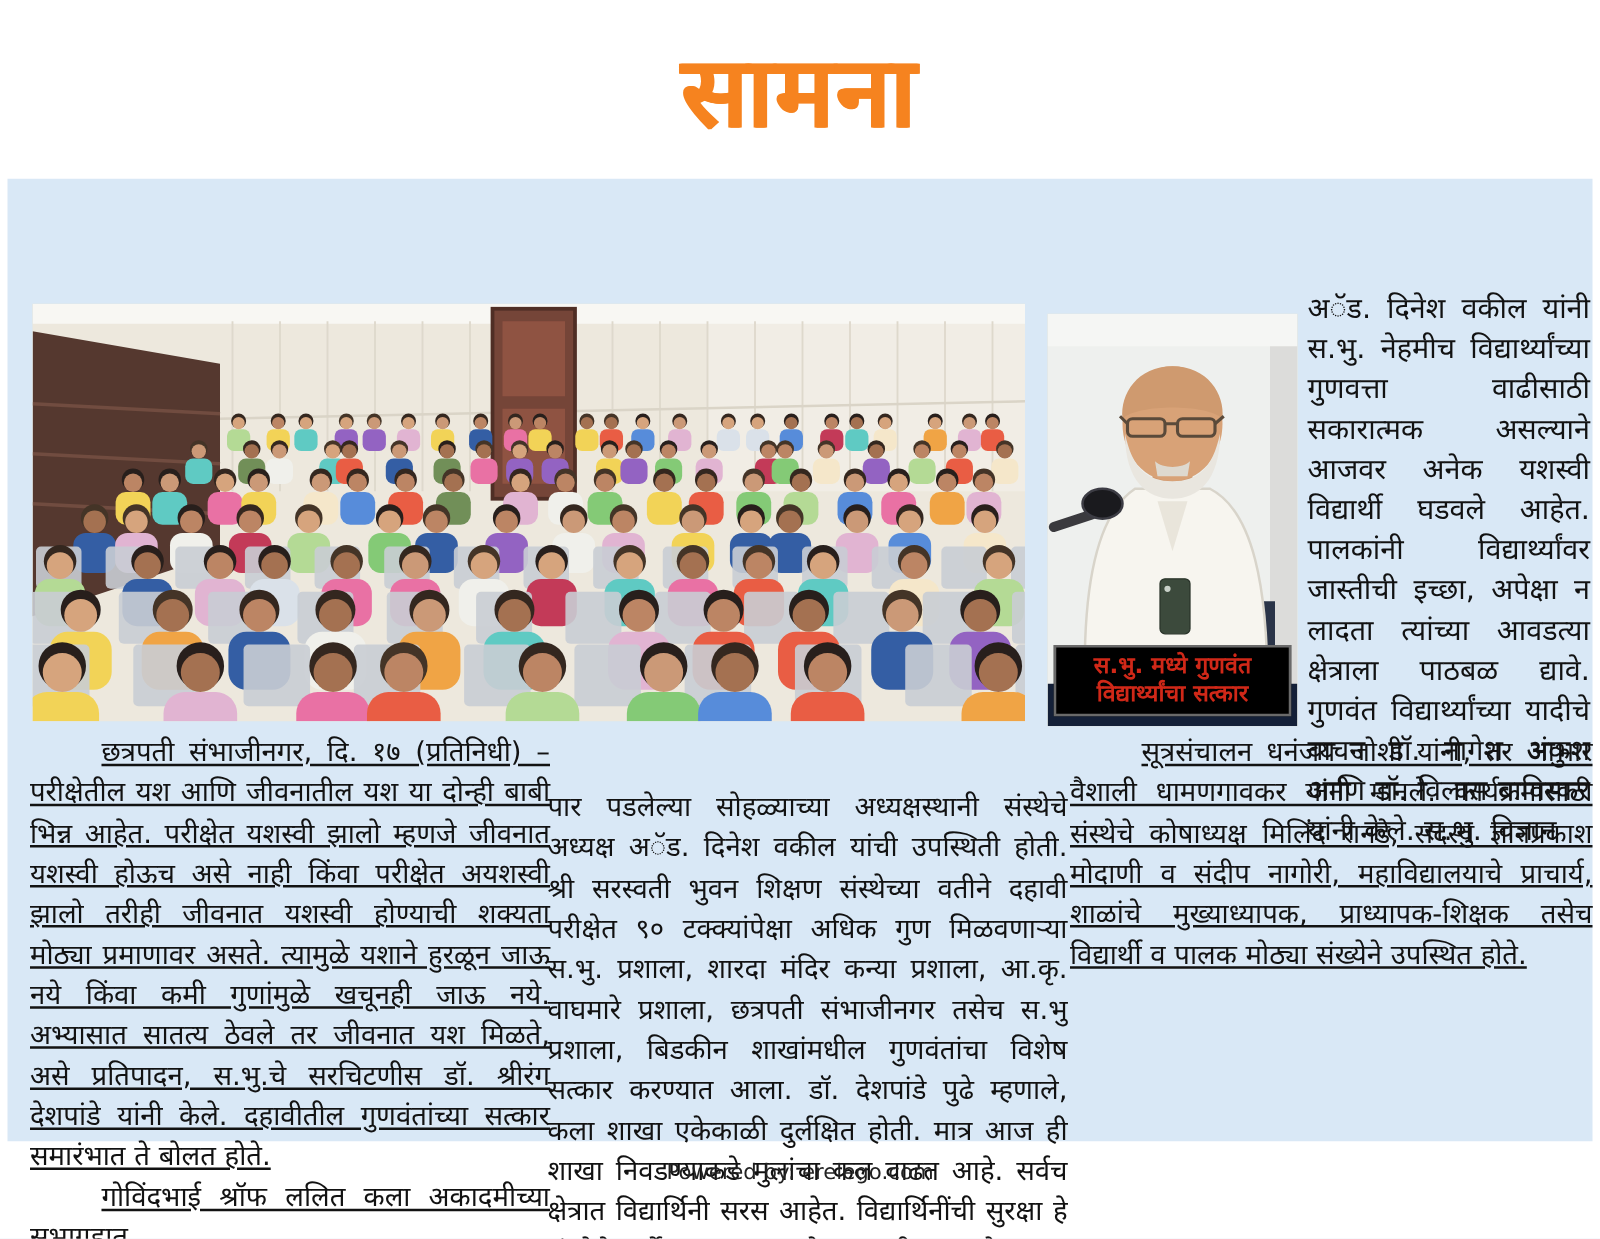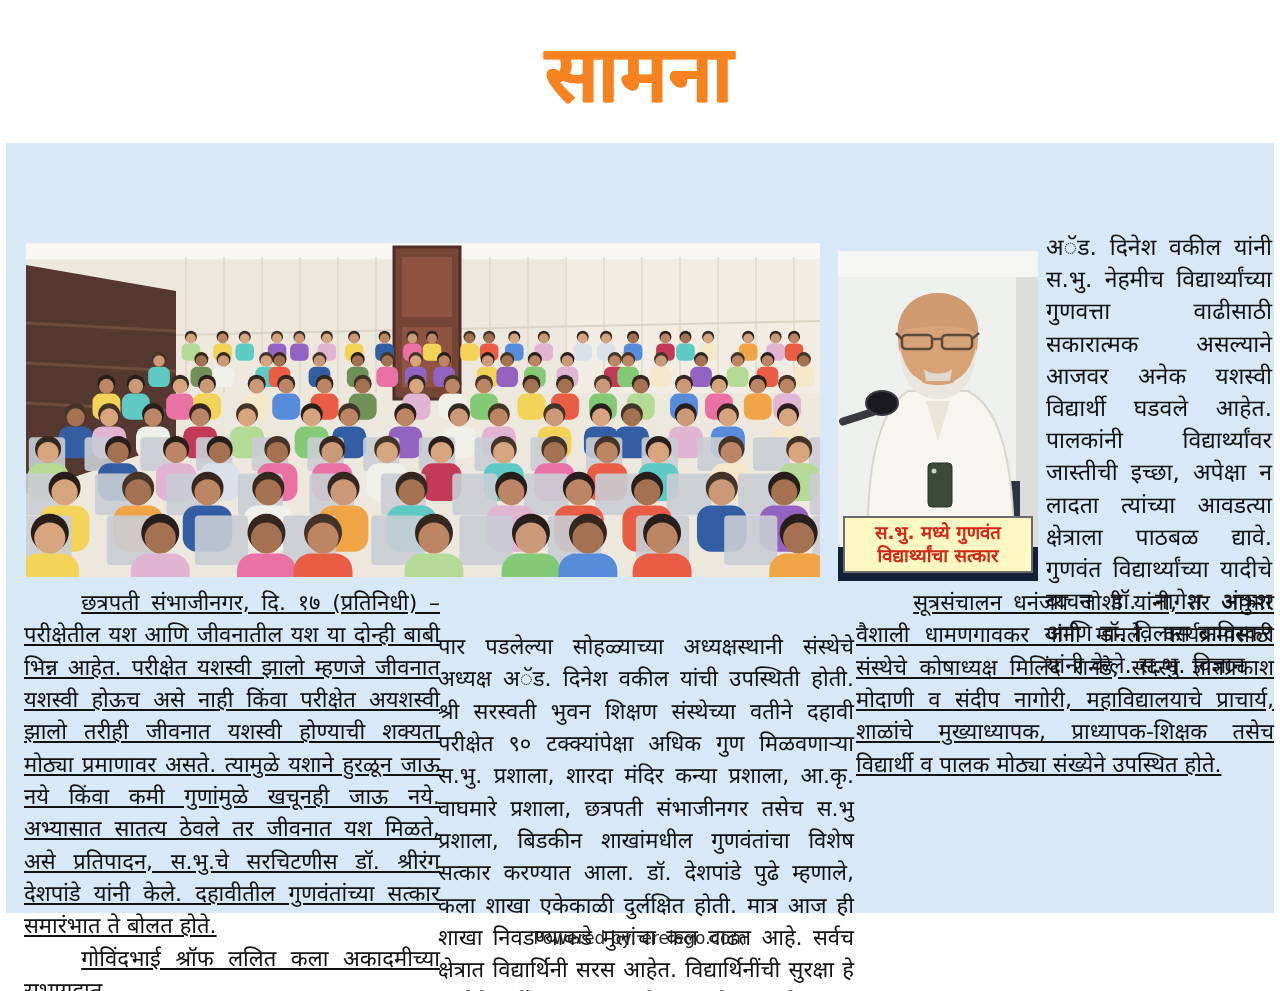--- a/index.html
+++ b/index.html
@@ -23,21 +23,21 @@
   .headline { position:absolute; top:8px; left:16px; width:1244px; white-space:nowrap; }
   .headline-main { font-size:51px; font-weight:700; color:#0b0b0b; letter-spacing:-1px; }
   .headline-sep { font-size:36px; font-weight:700; color:#0b0b0b; padding:0 6px 0 10px; vertical-align:6px; }
   .headline-attr { font-size:40px; font-weight:600; color:#111; letter-spacing:-1px; }
   .photo-frame { position:absolute; overflow:hidden; background:#e9e5da; }
   #crowd-photo { left:20px; top:100px; width:794px; height:334px; }
   #speaker-photo { left:832px; top:108px; width:200px; height:330px; }
   .photo-frame svg { display:block; width:100%; height:100%; }
   .caption-box {
     position:absolute; left:5px; right:5px; bottom:8px;
-    background:#fef9c3; border:2px solid #6a6a6a; padding:3px 2px 4px 2px;
+    background:#000000; border:2px solid #6a6a6a; padding:3px 2px 4px 2px;
     text-align:center;
   }
   .caption-text { color:#d02818; font-weight:700; font-size:18.5px; line-height:1.25; }
   .col { position:absolute; text-align:justify; color:#121212; }
   .col p { font-size:22px; line-height:1.47; }
   .col p.indent { text-indent:2.6em;text-decoration:underline; }
   #col-right-top { left:1040px; top:88px; width:226px; }
   #col-right-top p { font-size:23px; line-height:1.4; }
   #col-1 { left:18px; top:444px; width:416px; }
   #col-2 { left:432px; top:444px; width:416px;margin-top:44px; }

